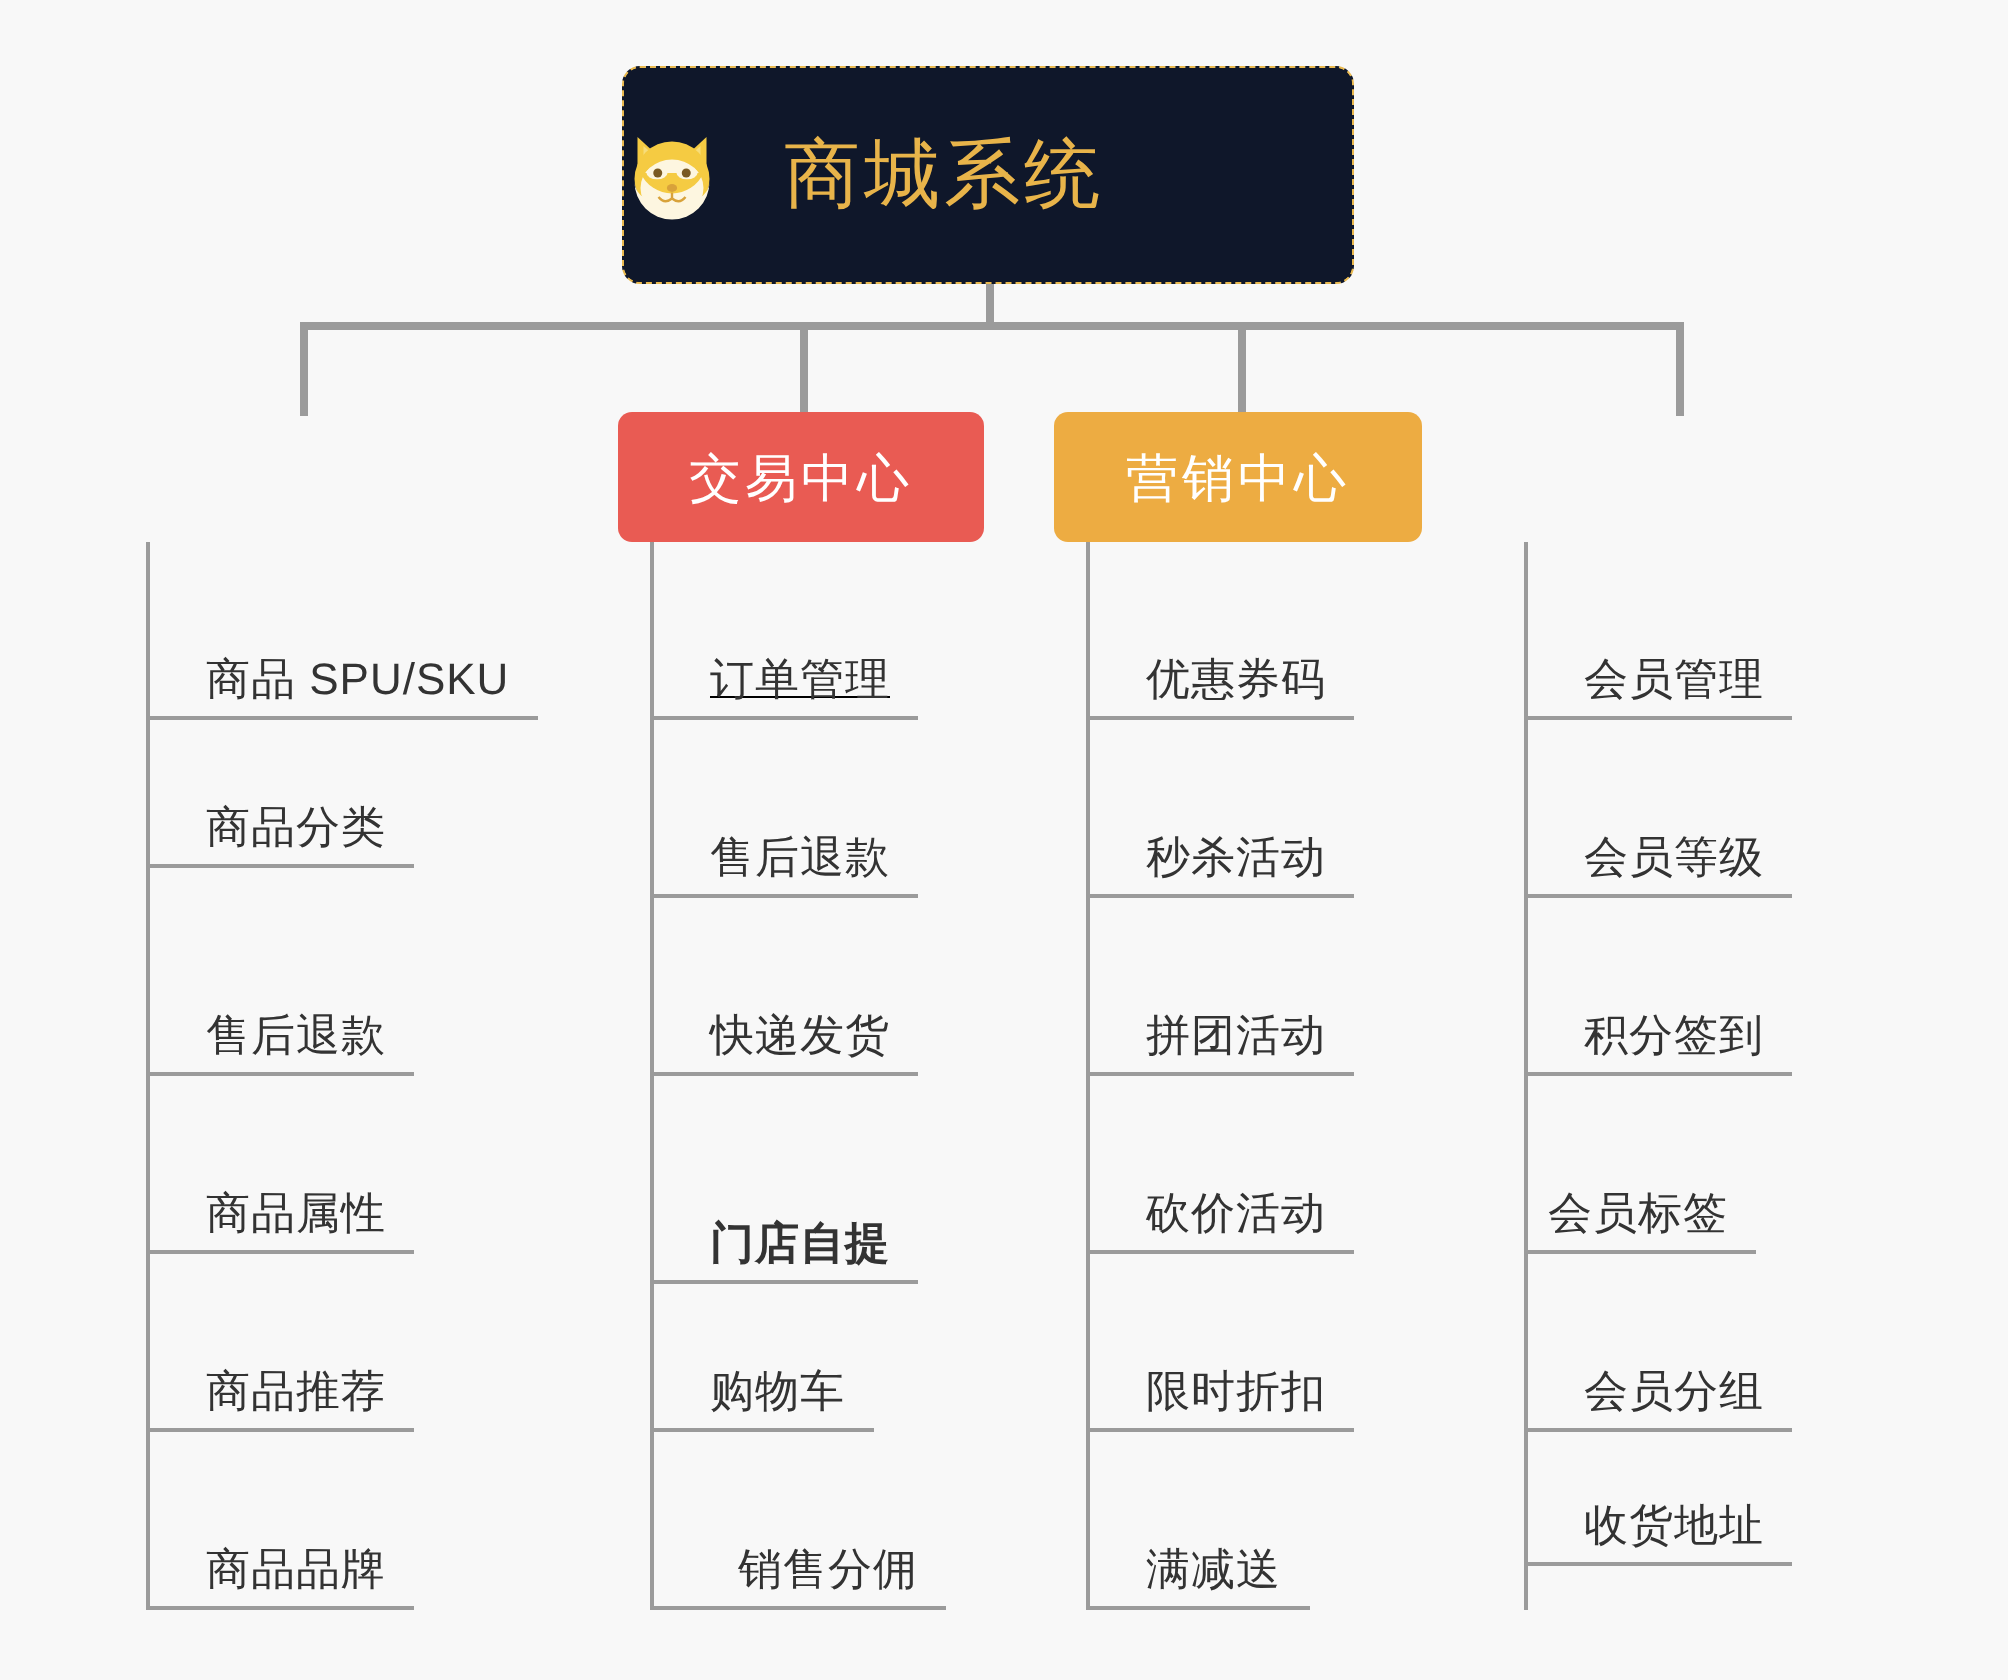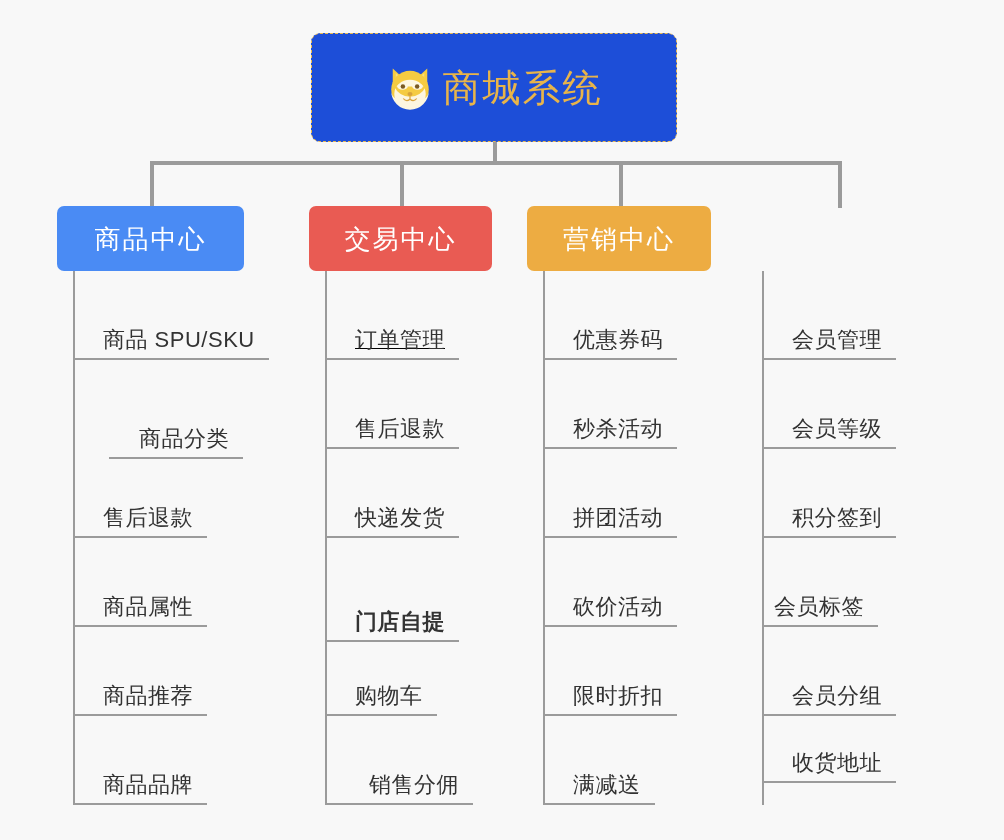--- a/index.html
+++ b/index.html
@@ -22,27 +22,27 @@
   }
 
   
   .root-node {
     position: absolute;
     left: 311px;
     top: 33px;
     width: 366px;
     height: 109px;
     box-sizing: border-box;
-    background: #1d4ed8;
+    background: #0f172a;
     border: 1px dashed #e9b94f;
     border-radius: 9px;
     display: flex;
     align-items: center;
-    justify-content: center;
-    gap: 9px;
+    justify-content: flex-start;
+    gap: 32px;
   }
   .root-title {
     font-size: 38px;
     color: #e8b44a;
     letter-spacing: 2px;
     line-height: 1;
     white-space: nowrap;
   }
   .root-icon {
     width: 48px;
@@ -155,29 +155,26 @@
   </div>
 
   <div class="conn conn-v-root" style="background: rgb(155, 155, 155);"></div>
   <div class="conn conn-bus" style="background: rgb(155, 155, 155);"></div>
 
   <div class="conn conn-drop" style="left: 150px; background: rgb(155, 155, 155);"></div>
   <div class="conn conn-drop" style="left: 400px; background: rgb(155, 155, 155);"></div>
   <div class="conn conn-drop" style="left: 619px; background: rgb(155, 155, 155);"></div>
   <div class="conn conn-drop" style="left: 838px; background: rgb(155, 155, 155);"></div>
 
-  <div class="cat-box" style="left: 57px; width: 187px; background: rgb(74, 139, 244);">
-    <span class="cat-label">商品中心</span>
-  </div>
   <div class="branch" style="left:73px;">
     <div class="spine" style="background: rgb(155, 155, 155); height: 534px;"></div>
     <div class="leaf" style="top: 0px;">
       <span class="leaf-inner" style="border-bottom-color: rgb(155, 155, 155);"><span class="leaf-label">商品 SPU/SKU</span></span>
     </div>
-    <div class="leaf" style="top: 99px; padding-left: 36px;">
+    <div class="leaf" style="top: 74px;">
       <span class="leaf-inner" style="border-bottom-color: rgb(155, 155, 155);"><span class="leaf-label">商品分类</span></span>
     </div>
     <div class="leaf" style="top: 178px;">
       <span class="leaf-inner" style="border-bottom-color: rgb(155, 155, 155);"><span class="leaf-label">售后退款</span></span>
     </div>
     <div class="leaf" style="top: 267px;">
       <span class="leaf-inner" style="border-bottom-color: rgb(155, 155, 155);"><span class="leaf-label">商品属性</span></span>
     </div>
     <div class="leaf" style="top: 356px;">
       <span class="leaf-inner" style="border-bottom-color: rgb(155, 155, 155);"><span class="leaf-label">商品推荐</span></span>

